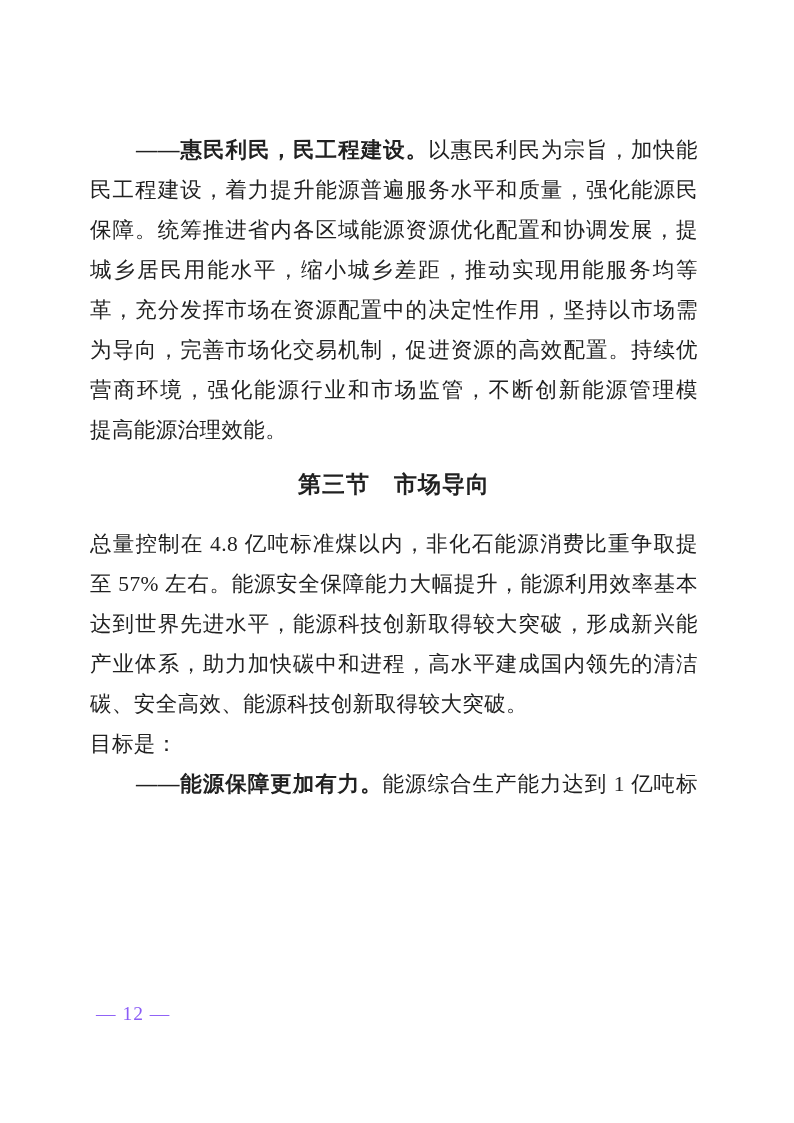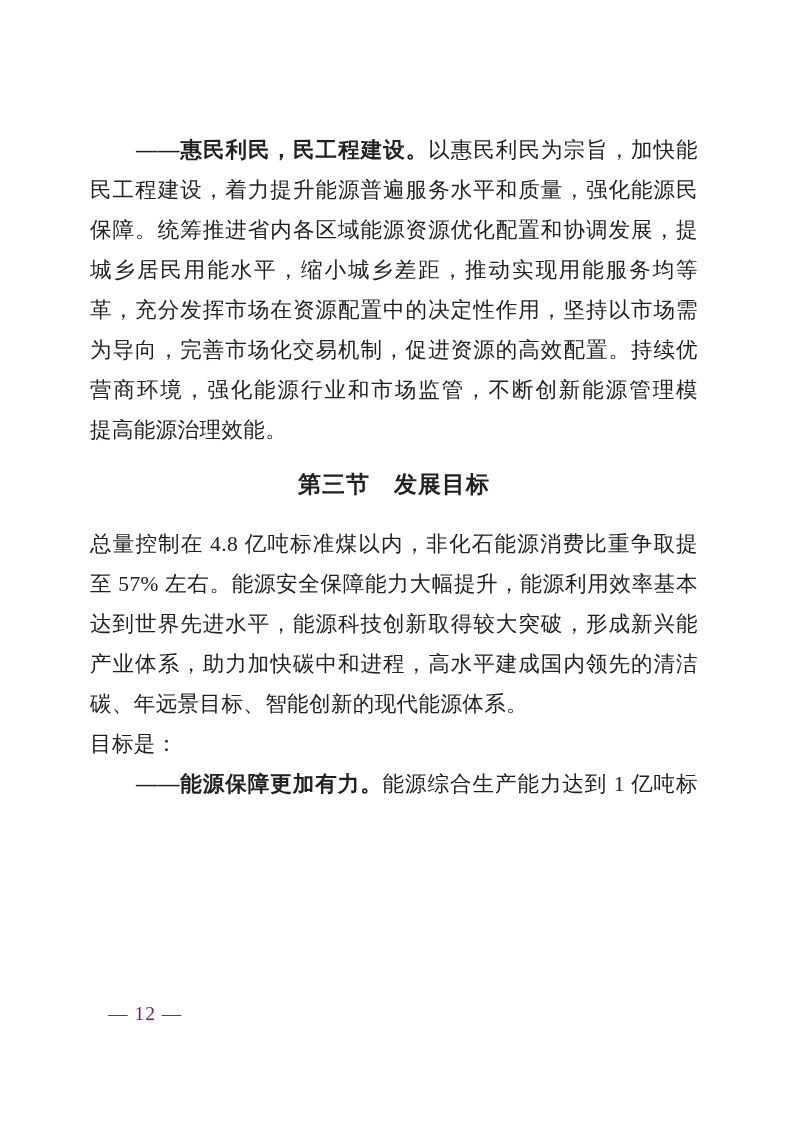--- a/index.html
+++ b/index.html
@@ -43,47 +43,47 @@
     line-height: 40px;
     margin: 14px 0 20px 0;
     text-align: center;
     font-weight: 700;
     font-size: 23px;
     letter-spacing: 1px;
     font-family: "Liberation Sans", "DejaVu Sans", sans-serif;
   }
   .page-number {
     position: absolute;
-    left: 108px; top: 1001px;
+    left: 96px; top: 1001px;
     font-size: 19.5px;
     line-height: 26px;
     letter-spacing: 1px;
-    color: #701a75;
+    color: #8b5cf6;
   }
 </style>
 </head>
 <body>
 
 <div class="page">
   <div class="text-body">
     <div id="lines-before">
         <div class="text-line justify indent"><span class="seg bold">——惠民利民，民工程建设。</span><span class="seg">以惠民利民为宗旨，加快能源惠</span></div>
         <div class="text-line justify"><span class="seg">民工程建设，着力提升能源普遍服务水平和质量，强化能源民生</span></div>
         <div class="text-line justify"><span class="seg">保障。统筹推进省内各区域能源资源优化配置和协调发展，提高</span></div>
         <div class="text-line justify"><span class="seg">城乡居民用能水平，缩小城乡差距，推动实现用能服务均等化。</span></div>
         <div class="text-line justify"><span class="seg">革，充分发挥市场在资源配置中的决定性作用，坚持以市场需求</span></div>
         <div class="text-line justify"><span class="seg">为导向，完善市场化交易机制，促进资源的高效配置。持续优化</span></div>
         <div class="text-line justify"><span class="seg">营商环境，强化能源行业和市场监管，不断创新能源管理模式，</span></div>
         <div class="text-line"><span class="seg">提高能源治理效能。</span></div>
       </div>
-    <div class="section-heading">第三节　发展目标</div>
+    <div class="section-heading">第三节　市场导向</div>
     <div id="lines-after">
         <div class="text-line justify"><span class="seg">总量控制在 4.8 亿吨标准煤以内，非化石能源消费比重争取提升</span></div>
         <div class="text-line justify"><span class="seg">至 57% 左右。能源安全保障能力大幅提升，能源利用效率基本</span></div>
         <div class="text-line justify"><span class="seg">达到世界先进水平，能源科技创新取得较大突破，形成新兴能源</span></div>
         <div class="text-line justify"><span class="seg">产业体系，助力加快碳中和进程，高水平建成国内领先的清洁低</span></div>
-        <div class="text-line"><span class="seg">碳、年远景目标、智能创新的现代能源体系。</span></div>
+        <div class="text-line"><span class="seg">碳、安全高效、能源科技创新取得较大突破。</span></div>
         <div class="text-line"><span class="seg">目标是：</span></div>
         <div class="text-line justify indent"><span class="seg bold">——能源保障更加有力。</span><span class="seg">能源综合生产能力达到 1 亿吨标准</span></div>
       </div>
   </div>
   <div class="page-number">— 12 —</div>
 </div>
 
 </body></html>

